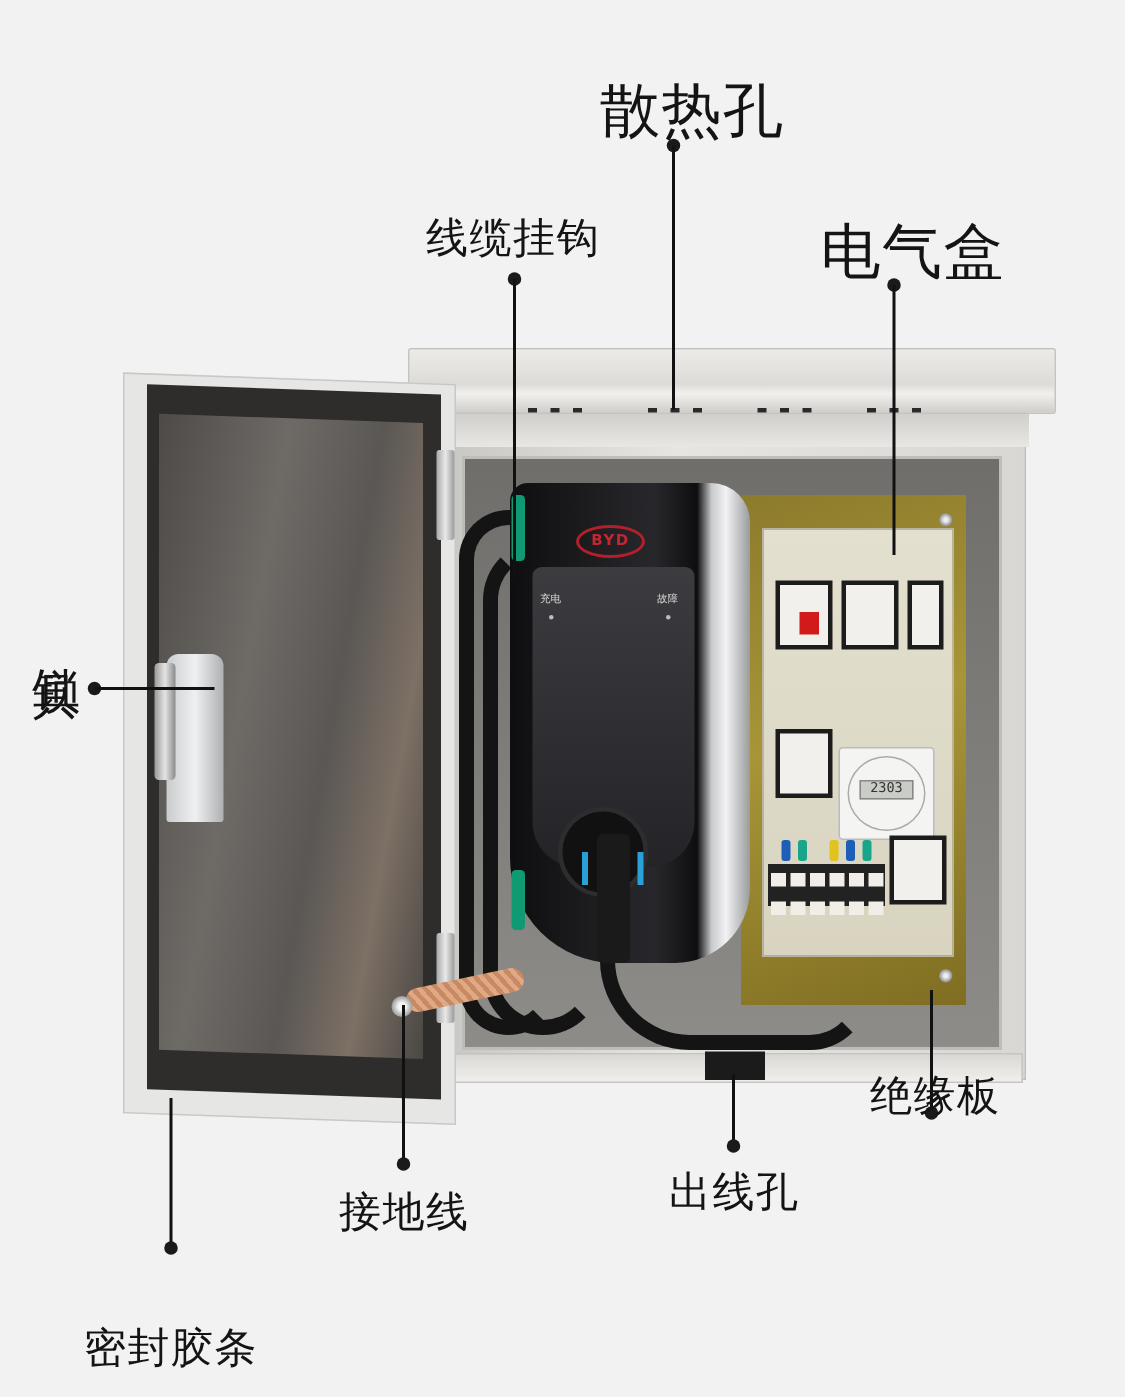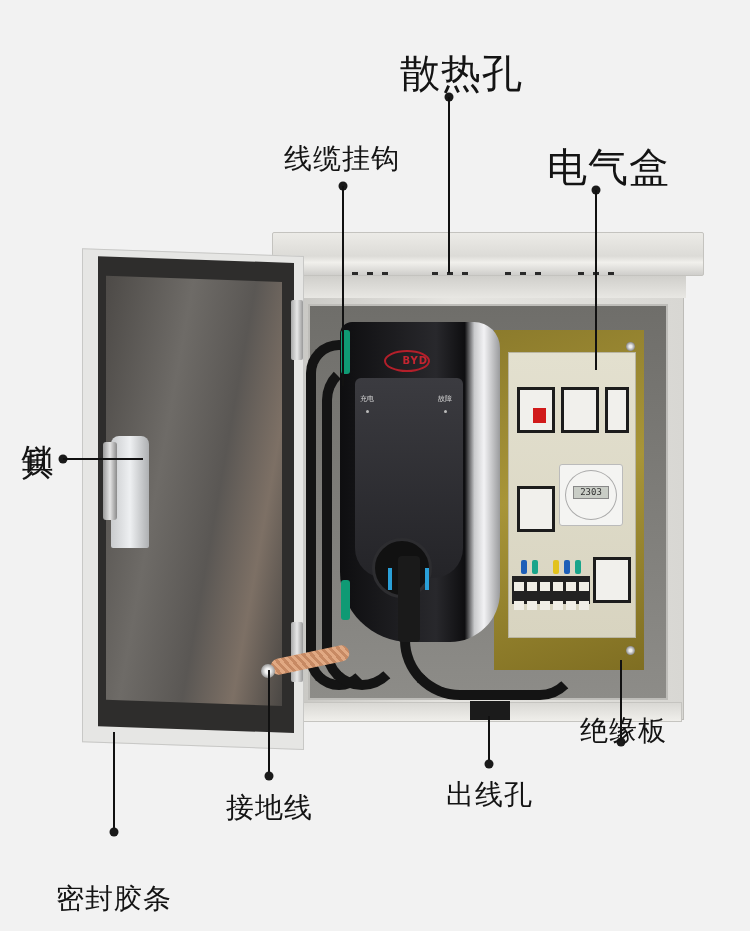--- a/index.html
+++ b/index.html
@@ -32,36 +32,36 @@
   .insulation { position: absolute; left: 494px; top: 330px; width: 150px; height: 340px;
     background: linear-gradient(160deg, #8c7b2c 0%, #a89538 45%, #7f6e22 100%); }
   .screw { position: absolute; width: 9px; height: 9px; border-radius: 50%; background: radial-gradient(circle, #eee 20%, #777 80%); }
 
   
   .ebox { position: absolute; left: 508px; top: 352px; width: 128px; height: 286px;
     background: linear-gradient(180deg, #e3e0cf, #d8d4c0); border: 1px solid #b9b5a2; }
   .module { position: absolute; background: #1c1c1c; padding: 3px; }
   .module .face { width: 100%; height: 100%; background: #f1f0ec; position: relative; }
   .breaker-red { position: absolute; left: 40%; top: 45%; width: 40%; height: 38%; background: #d11a1a; }
-  .timer { position: absolute; left: 559px; top: 464px; width: 64px; height: 62px; background: #f4f4f2; border: 1px solid #bbb; border-radius: 3px; }
+  .timer { position: absolute; left: 559px; top: 498px; width: 64px; height: 62px; background: #f4f4f2; border: 1px solid #bbb; border-radius: 3px; }
   .timer .ring { position: absolute; left: 5px; top: 5px; width: 52px; height: 50px; border: 1px solid #aaa; border-radius: 50%; }
   .timer .lcd { position: absolute; left: 13px; top: 21px; width: 36px; height: 13px; background: #c9cdc6; border: 1px solid #888;
     font-family: "DejaVu Sans Mono", monospace; font-size: 9px; text-align: center; line-height: 11px; color: #333; }
   .terminal { position: absolute; left: 512px; top: 576px; width: 78px; height: 28px; background: #222; }
   .terminal span { display: inline-block; width: 10px; height: 9px; background: #f0eee6; margin: 2px 1px 0 2px; }
   .wire { position: absolute; width: 6px; height: 14px; border-radius: 2px; }
 
   
   .charger { position: absolute; left: 340px; top: 322px; width: 160px; height: 320px;
     background: linear-gradient(90deg, #0e0e10 0%, #28282c 60%, #0e0e10 78%, #c9cacc 84%, #f2f2f4 90%, #9a9b9d 100%);
     border-radius: 12px 26px 50px 70px; }
   .charger-face { position: absolute; left: 355px; top: 378px; width: 108px; height: 200px;
     background: linear-gradient(180deg, #3b3b40 0%, #242428 100%); border-radius: 6px 6px 30px 30px; }
   .logo { position: absolute; left: 384px; top: 350px; width: 46px; height: 22px; border: 2px solid #b31f2a; border-radius: 50%;
-    color: #c42530; font-size: 10px; font-weight: bold; text-align: right; line-height: 18px; letter-spacing: 1px; }
+    color: #c42530; font-size: 10px; font-weight: bold; text-align: center; line-height: 18px; letter-spacing: 1px; }
   .ind-text { position: absolute; font-size: 7px; color: #d8d8d8; }
   .led { position: absolute; width: 3px; height: 3px; border-radius: 50%; background: #bbb; }
   .socket { position: absolute; left: 372px; top: 538px; width: 60px; height: 60px; border-radius: 50%; background: #111; border: 3px solid #2d2d30; }
   .socket-blue-l { position: absolute; left: 388px; top: 568px; width: 4px; height: 22px; background: #2aa0d8; }
   .socket-blue-r { position: absolute; left: 425px; top: 568px; width: 4px; height: 22px; background: #2aa0d8; }
   .plug { position: absolute; left: 398px; top: 556px; width: 22px; height: 86px; background: #1a1a1a; border-radius: 4px; }
   .hook { position: absolute; width: 9px; height: 44px; background: #0f9a74; border-radius: 3px; }
 
   
   .cable { position: absolute; border: 10px solid #141414; border-radius: 60px; }

